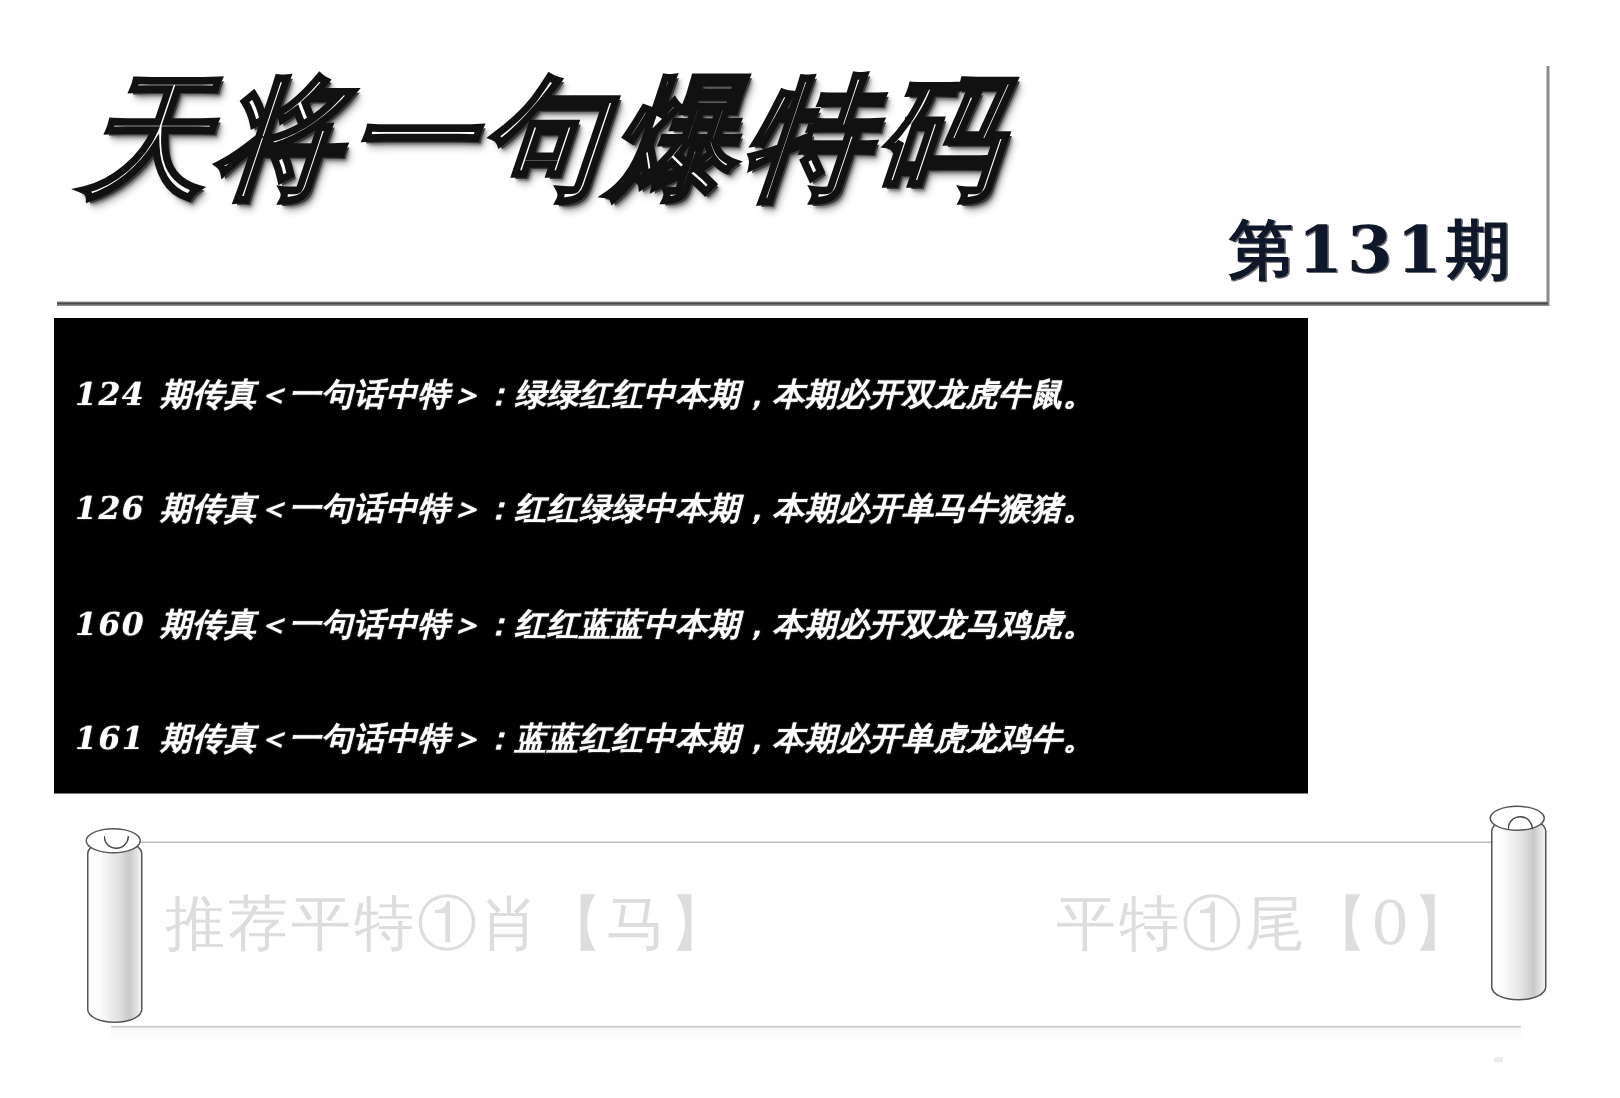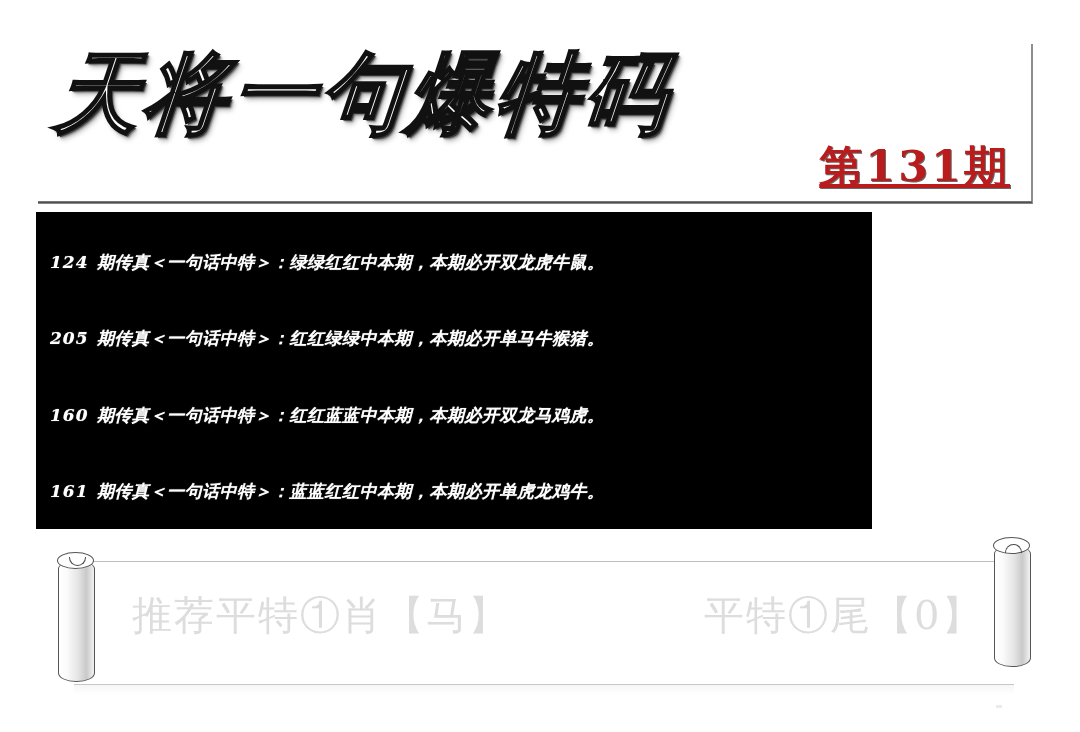--- a/index.html
+++ b/index.html
@@ -53,24 +53,23 @@
   }
 
   .title-issue {
     position: absolute;
     right: 70px;
     top: 138px;
     font-family: "DejaVu Serif", "Liberation Serif", serif;
     font-size: 43px;
     font-weight: 700;
     letter-spacing: 3px;
-    color: #b91c1c;
+    color: #0f172a;
     white-space: nowrap;
     text-shadow: 1px 1px 0 #6a6a6a;
-    text-decoration: underline;
   }
 
   
   .frame-vline {
     position: absolute;
     left: 1031px;
     top: 44px;
     width: 2px;
     height: 160px;
     background: #8d8d8d;
@@ -101,21 +100,21 @@
     width: 100%; height: 100%;
     display: flex;
     flex-direction: column;
     justify-content: space-around;
     padding: 6px 0 6px 0;
     box-sizing: border-box;
   }
   .panel-row {
     color: #ffffff;
     font-family: "DejaVu Serif", "Liberation Serif", serif;
-    font-size: 17px;
+    font-size: 21px;
     font-weight: 700;
     font-style: italic;
     white-space: nowrap;
     padding-left: 14px;
     letter-spacing: 0.5px;
     line-height: 1.05;
     text-shadow: 0 0 1px rgba(255,255,255,0.65);
     margin-top: 14px;
   }
   .panel-row .issue-no {
@@ -199,21 +198,21 @@
   .scroll-text {
     position: absolute;
     top: 56px;
     font-family: "DejaVu Serif", "Liberation Serif", serif;
     font-size: 40px;
     font-weight: 400;
     color: #dddddd;
     white-space: nowrap;
     letter-spacing: 2px;
   }
-  .scroll-text.t-left  { left: 110px; margin-left: 22px; }
+  .scroll-text.t-left  { left: 110px; }
   .scroll-text.t-right { left: 672px; margin-left: 32px; }
 
   
   .edge-dot {
     position: absolute;
     right: 78px;
     bottom: 24px;
     width: 6px;
     height: 3px;
     background: #ebebeb;
@@ -229,21 +228,21 @@
 
     <div class="title-issue">第131期</div>
 
     <div class="frame-vline"></div>
     <div class="frame-hline"></div>
   </div>
 
   <div class="panel">
     <div class="panel-rows" id="panel-rows">
         <div class="panel-row"><span class="issue-no">124</span> <span>期传真＜一句话中特＞：绿绿红红中本期，本期必开双龙虎牛鼠。</span></div>
-        <div class="panel-row"><span class="issue-no">205</span> <span>期传真＜一句话中特＞：红红绿绿中本期，本期必开单马牛猴猪。</span></div>
+        <div class="panel-row"><span class="issue-no">126</span> <span>期传真＜一句话中特＞：红红绿绿中本期，本期必开单马牛猴猪。</span></div>
         <div class="panel-row"><span class="issue-no">160</span> <span>期传真＜一句话中特＞：红红蓝蓝中本期，本期必开双龙马鸡虎。</span></div>
         <div class="panel-row"><span class="issue-no">161</span> <span>期传真＜一句话中特＞：蓝蓝红红中本期，本期必开单虎龙鸡牛。</span></div>
       </div>
   </div>
 
   <div class="scroll-zone">
     <div class="scroll-sheet"></div>
 
     <div class="roller left">
       <div class="cap"></div>

